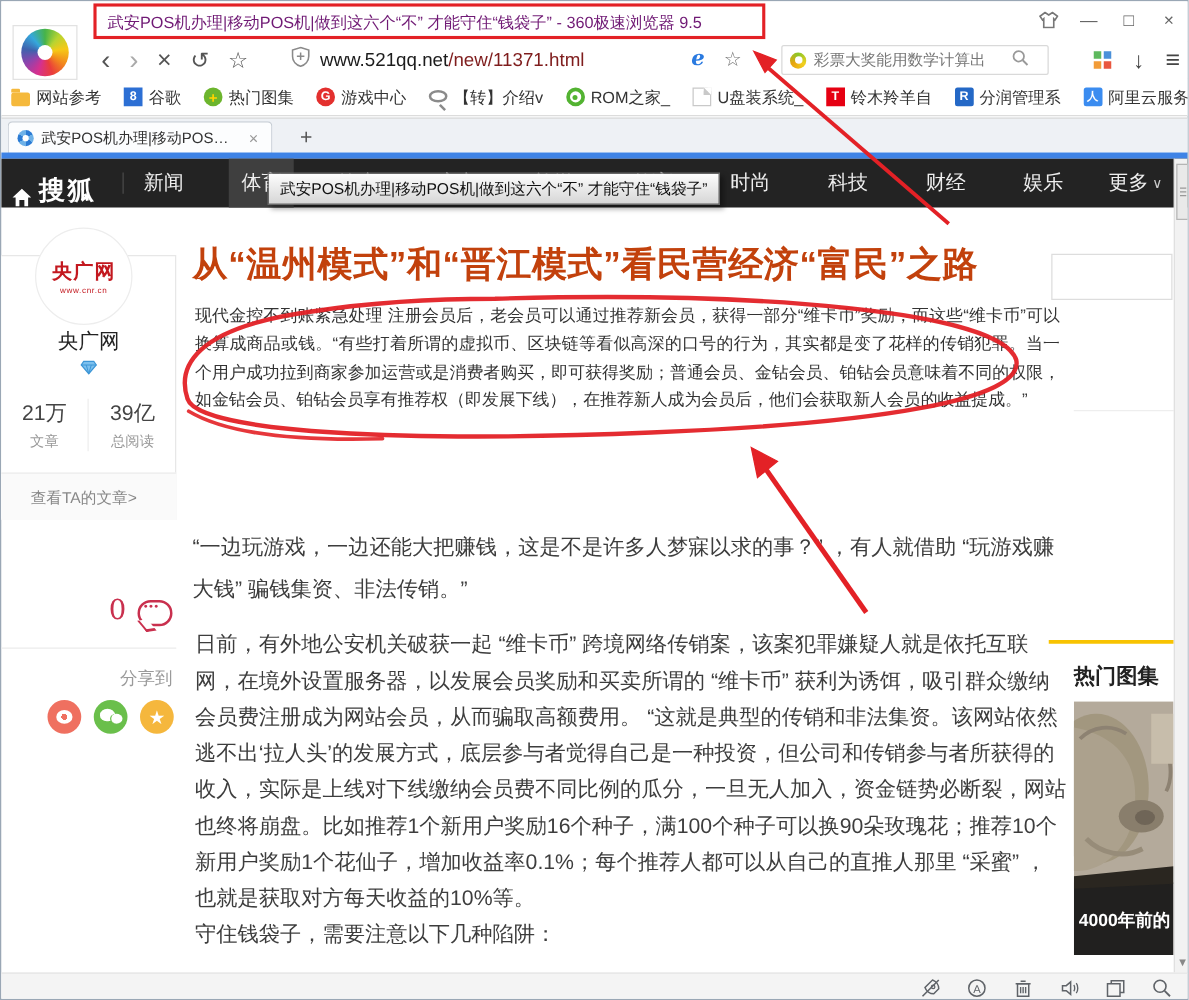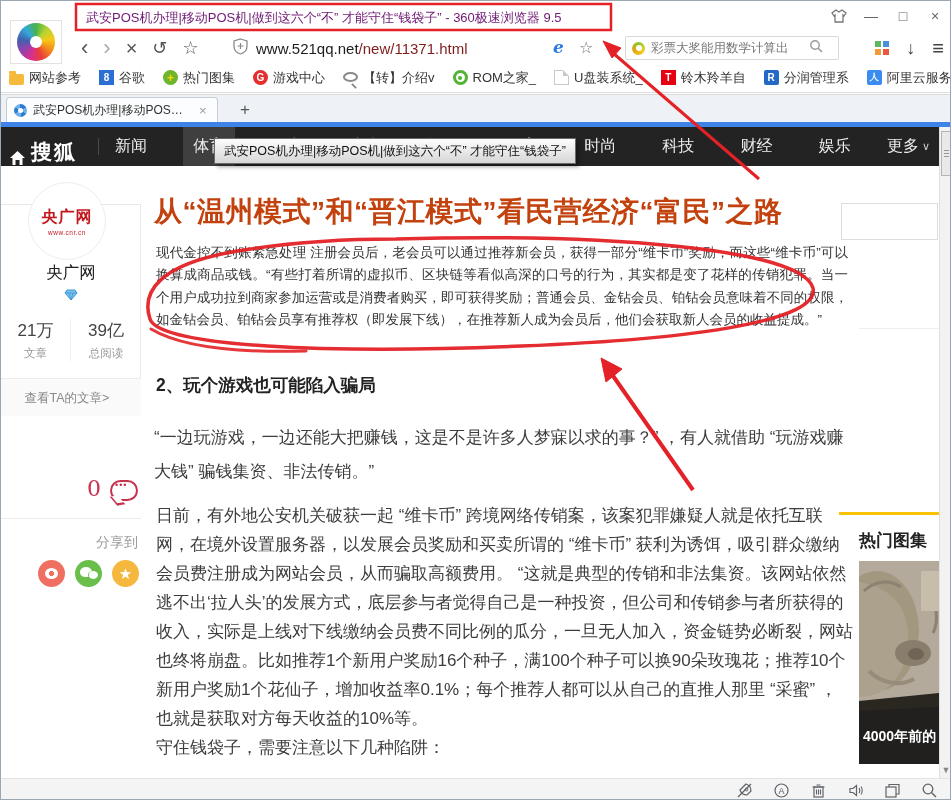--- a/index.html
+++ b/index.html
@@ -278,21 +278,20 @@
           <span>更多</span>
           <span class="nav-caret">∨</span>
         </span>
     </div>
   </div>
 
   <div class="tooltip">武安POS机办理|移动POS机|做到这六个“不” 才能守住“钱袋子”</div>
 
   <h1 class="article-title">从“温州模式”和“晋江模式”看民营经济“富民”之路</h1>
   <p class="p1">现代金控不到账紧急处理 注册会员后，老会员可以通过推荐新会员，获得一部分“维卡币”奖励，而这些“维卡币”可以换算成商品或钱。“有些打着所谓的虚拟币、区块链等看似高深的口号的行为，其实都是变了花样的传销犯罪。当一个用户成功拉到商家参加运营或是消费者购买，即可获得奖励；普通会员、金钻会员、铂钻会员意味着不同的权限，如金钻会员、铂钻会员享有推荐权（即发展下线），在推荐新人成为会员后，他们会获取新人会员的收益提成。”</p>
-  <h2 class="h2">2、玩个游戏也可能陷入骗局</h2>
   <p class="p2">“一边玩游戏，一边还能大把赚钱，这是不是许多人梦寐以求的事？” ，有人就借助 “玩游戏赚大钱” 骗钱集资、非法传销。”</p>
   <div class="p3wrap">
     <p>日前，有外地公安机关破获一起 “维卡币” 跨境网络传销案，该案犯罪嫌疑人就是依托互联网，在境外设置服务器，以发展会员奖励和买卖所谓的 “维卡币” 获利为诱饵，吸引群众缴纳会员费注册成为网站会员，从而骗取高额费用。 “这就是典型的传销和非法集资。该网站依然逃不出‘拉人头’的发展方式，底层参与者觉得自己是一种投资，但公司和传销参与者所获得的收入，实际是上线对下线缴纳会员费不同比例的瓜分，一旦无人加入，资金链势必断裂，网站也终将崩盘。比如推荐1个新用户奖励16个种子，满100个种子可以换90朵玫瑰花；推荐10个新用户奖励1个花仙子，增加收益率0.1%；每个推荐人都可以从自己的直推人那里 “采蜜” ，也就是获取对方每天收益的10%等。</p>
     <p>守住钱袋子，需要注意以下几种陷阱：</p>
   </div>
 
   <div class="card"></div>
   <div class="avatar">
     <span class="avatar-t1">央广网</span>
     <span class="avatar-t2">www.cnr.cn</span>

